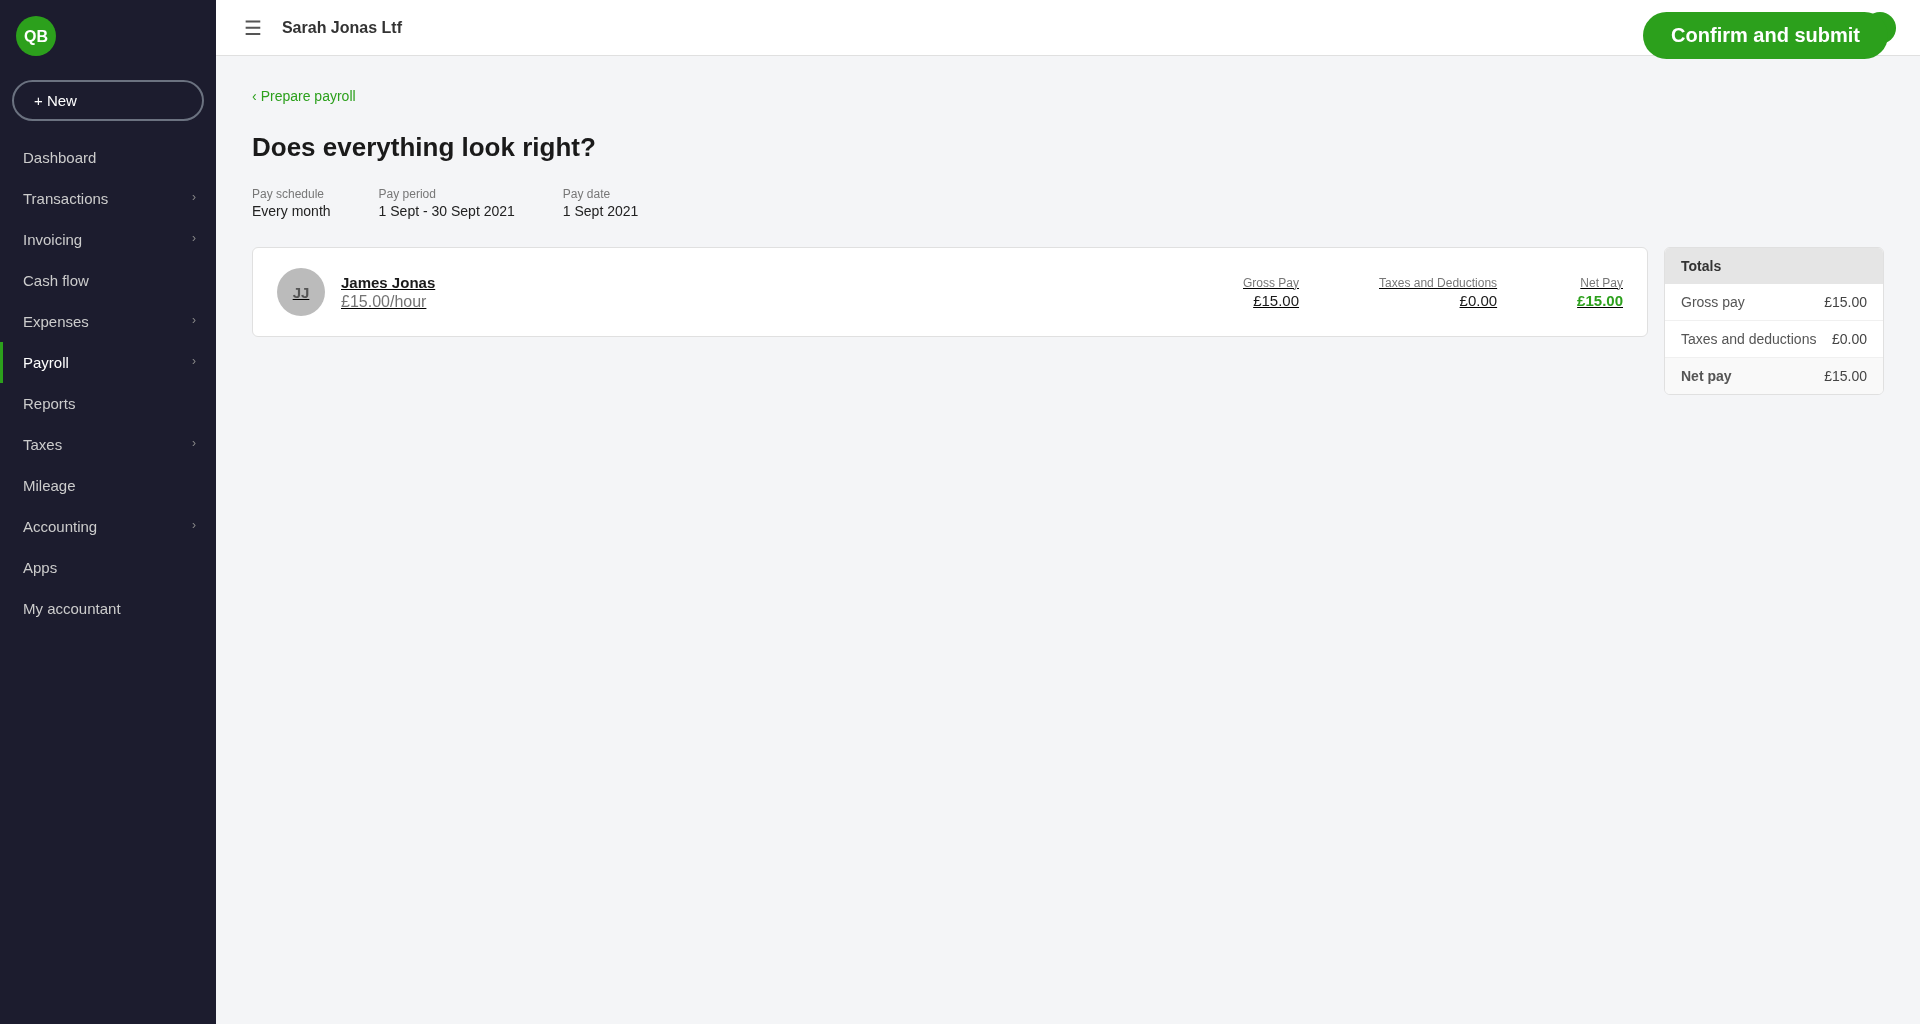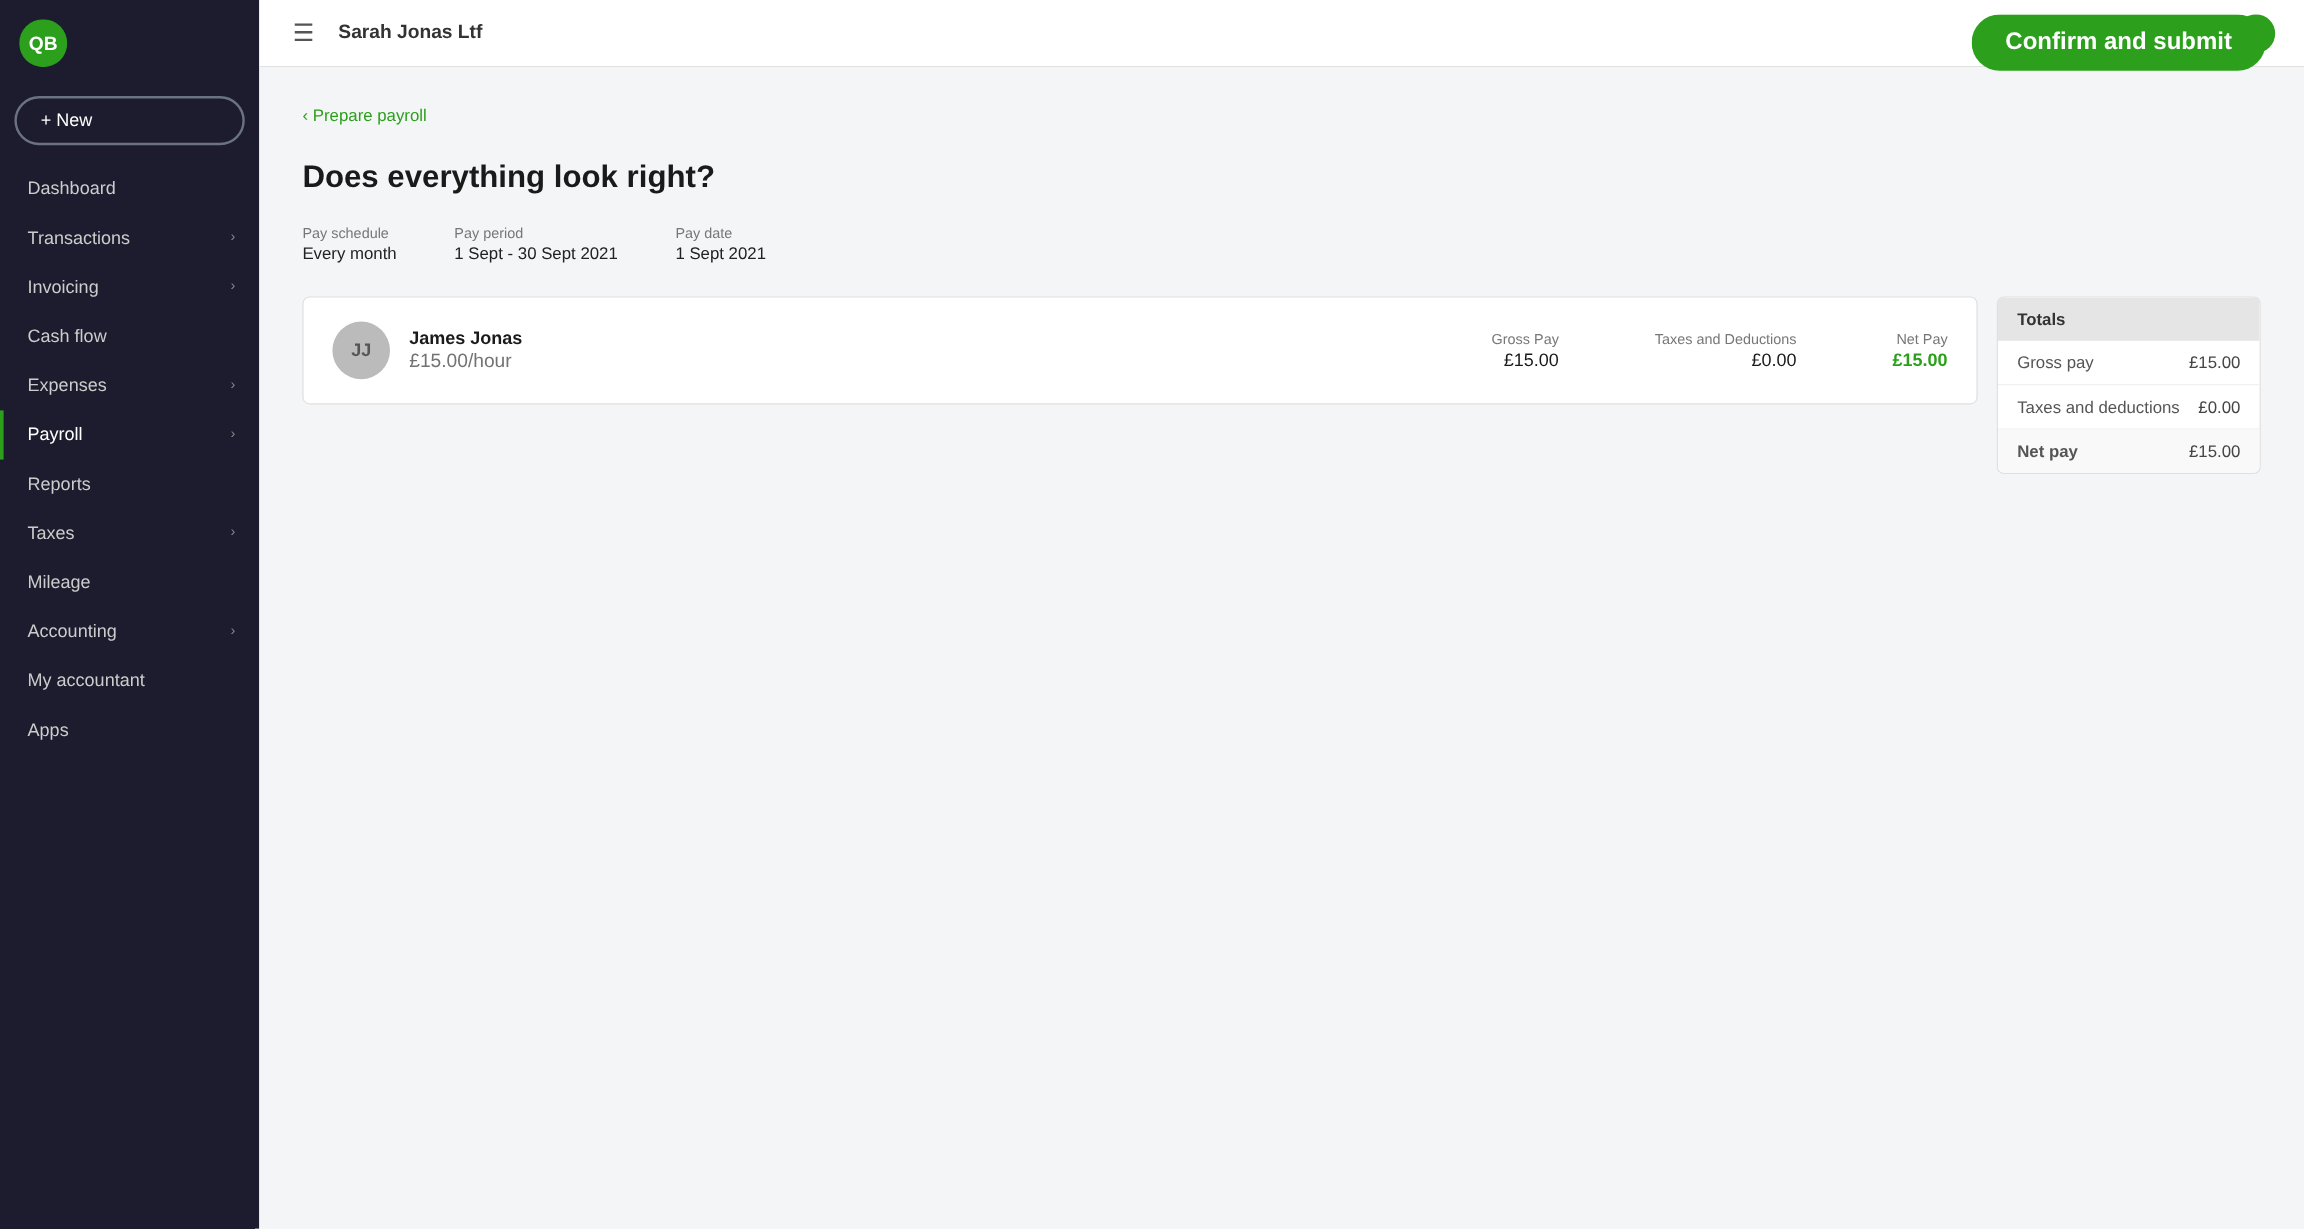--- a/index.html
+++ b/index.html
@@ -183,20 +183,21 @@
 
     #employee-card {
       flex: 1;
       background: #fff;
       border: 1px solid #e0e0e0;
       border-radius: 6px;
       padding: 20px 24px;
       display: flex;
       align-items: center;
       gap: 16px;
+      text-decoration: underline;
     }
 
     .employee-avatar {
       width: 48px;
       height: 48px;
       border-radius: 50%;
       background: #bbb;
       display: flex;
       align-items: center;
       justify-content: center;
@@ -316,24 +317,24 @@
       <span class="nav-chevron">›</span>
     </div>
     <div class="nav-item">
       <span class="nav-item-label">Mileage</span>
     </div>
     <div class="nav-item">
       <span class="nav-item-label">Accounting</span>
       <span class="nav-chevron">›</span>
     </div>
     <div class="nav-item">
+      <span class="nav-item-label">Apps</span>
+    </div>
+    <div class="nav-item">
       <span class="nav-item-label">My accountant</span>
-    </div>
-    <div class="nav-item">
-      <span class="nav-item-label">Apps</span>
     </div>
   </nav>
 </div>
 
 <div id="main">
 
   <div id="header">
     <button id="hamburger-btn">☰</button>
     <span id="company-name">Sarah Jonas Ltf</span>
     <div class="header-actions">

